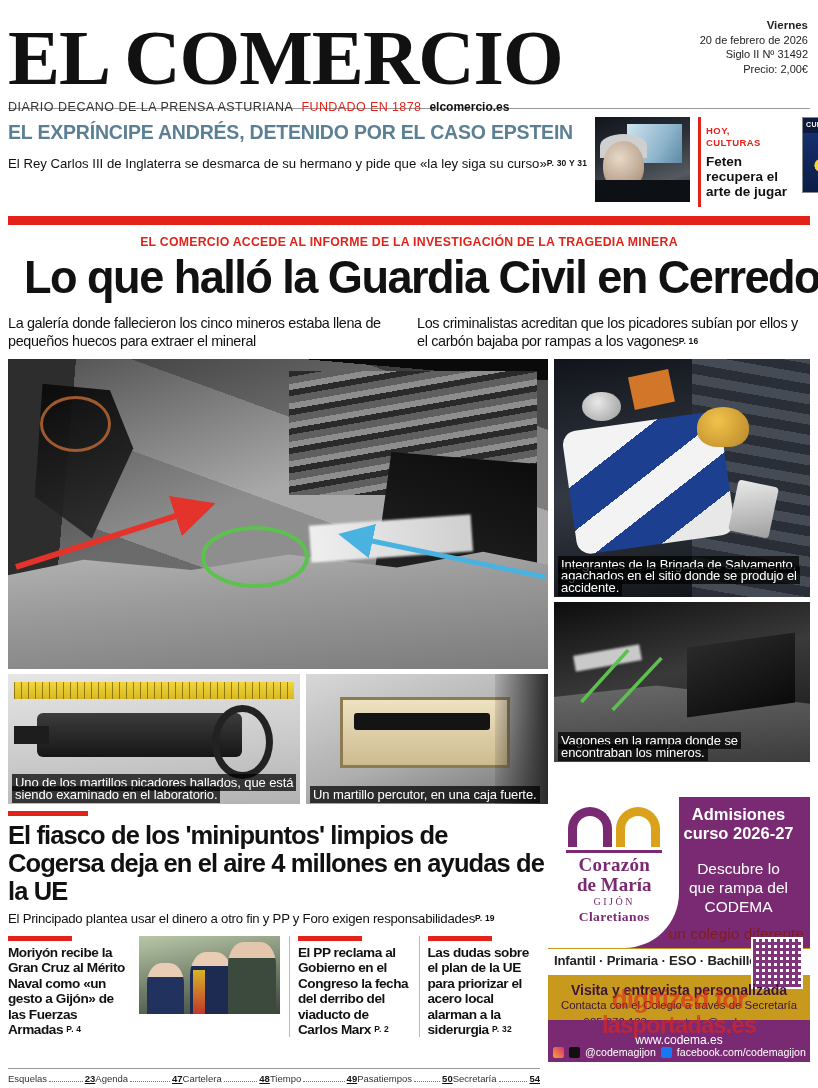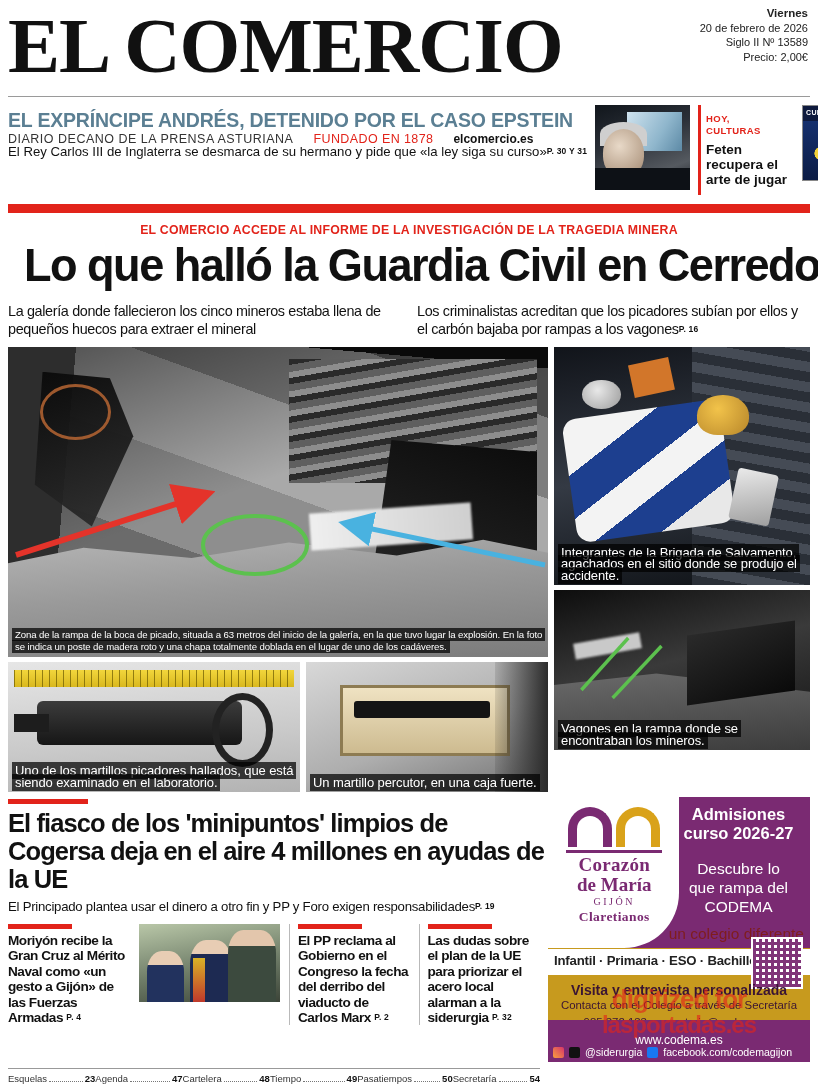--- a/index.html
+++ b/index.html
@@ -1,39 +1,39 @@
 <!DOCTYPE html>
 <html><head>
 <meta charset="utf-8">
 <style>
   html,body{margin:0;padding:0;}
   body{
     width:818px;height:1088px;background:#ffffff;
     font-family:"Liberation Sans", sans-serif;
     color:#1a1a1a;overflow:hidden;position:relative;
   }
-  .page{width:818px;height:1088px;position:relative;box-sizing:border-box;padding:0 8px;}
+  .page{width:818px;height:1088px;position:relative;box-sizing:border-box;padding:12px 8px;}
 
   
   .masthead{position:relative;height:92px;}
   .logo{
     font-family:"Liberation Serif", serif;
     font-weight:700;font-size:78px;line-height:84px;
     letter-spacing:-1px;color:#111;margin:0;padding-top:4px;
     white-space:nowrap;
   }
   .dateblock{
     position:absolute;right:2px;top:6px;text-align:right;
     font-size:11px;line-height:14.5px;color:#222;
   }
   .dateblock .dow{font-weight:700;font-size:11.5px;}
   .taglinerow{
-    display:flex;align-items:flex-end;gap:20px;
+    display:flex;align-items:flex-end;gap:8px;
     font-size:12.5px;letter-spacing:.5px;color:#333;
-    border-bottom:none;padding-bottom:2px;margin-top:44px;
+    border-bottom:none;padding-bottom:2px;
   }
   .tagline-red{color:#e2231a;letter-spacing:.4px;}
   .tagline-web{font-weight:700;letter-spacing:0;color:#111;font-size:12px;}
 
   .rule-thin{border-top:1px solid #9a9a9a;margin:4px 0 0 0;height:0;}
 
   
   .topzone{display:flex;gap:8px;margin-top:6px;height:96px;}
   .topmain{flex:1 1 auto;position:relative;}
   .toplead{
@@ -247,33 +247,33 @@
      font-weight:700;font-size:26px;line-height:26px;color:rgba(226,35,26,.62);
      letter-spacing:-1px;pointer-events:none;}
   .watermark .w2{font-size:24px;}
 
   
   .indexbar{position:absolute;left:8px;right:278px;bottom:4px;border-top:1px solid #999;padding-top:4px;
      display:flex;gap:0;justify-content:space-between;font-size:9.5px;color:#333;}
   .ixitem{display:flex;align-items:baseline;white-space:nowrap;}
   .ixname{}
   .ixdots{flex:1 1 auto;border-bottom:1px dotted #777;margin:0 2px 2px;min-width:26px;}
-  .ixnum{font-weight:700;color:#111;}
+  .ixnum{font-weight:700;color:#111;text-decoration:underline;}
 </style>
 </head>
 <body>
 
 <div class="page">
 
   <div class="masthead">
     <div class="logo">EL COMERCIO</div>
     <div class="dateblock">
       <div class="dow">Viernes</div>
       <div>20 de febrero de 2026</div>
-      <div>Siglo II Nº 13589</div>
+      <div>Siglo II Nº 31492</div>
       <div>Precio: 2,00€</div>
     </div>
     <div class="taglinerow">
       <span>DIARIO DECANO DE LA PRENSA ASTURIANA</span>
       <span class="tagline-red">FUNDADO EN 1878</span>
       <span class="tagline-web">elcomercio.es</span>
     </div>
   </div>
 
   <div class="rule-thin"></div>
@@ -337,23 +337,20 @@
               <polygon points="0 0, 7 3.5, 0 7" fill="#e4332a"></polygon>
             </marker>
             <marker id="arrBlue" markerWidth="7" markerHeight="7" refX="5" refY="3.5" orient="auto">
               <polygon points="0 0, 7 3.5, 0 7" fill="#49b2e0"></polygon>
             </marker>
           </defs>
           <line x1="8" y1="208" x2="196" y2="148" stroke="#e4332a" stroke-width="6" marker-end="url(#arrRed)"></line>
           <line x1="537" y1="218" x2="340" y2="177" stroke="#49b2e0" stroke-width="5" marker-end="url(#arrBlue)"></line>
           <ellipse cx="247" cy="198" rx="52" ry="29" fill="none" stroke="#5cc14e" stroke-width="4"></ellipse>
         </svg>
-        <div class="cap">
-          <span>Zona de la rampa de la boca de picado, situada a 63 metros del inicio de la galería, en la que tuvo lugar la explosión. En la foto se indica un poste de madera roto y una chapa totalmente doblada en el lugar de uno de los cadáveres.</span>
-        </div>
       </div>
 
       <div class="row2">
         <div class="photo photo-hammer">
           <div class="hm-bg"></div>
           <div class="hm-ruler"></div>
           <div class="hm-tool"></div>
           <div class="hm-head"></div>
           <div class="hm-tip"></div>
           <div class="cap small">
@@ -463,21 +460,21 @@
         <div class="qrgrid"></div>
       </div>
     <div class="ad-visit">Visita y entrevista personalizada</div>
     <div class="ad-contact">Contacta con el Colegio a través de Secretaría</div>
     <div class="ad-phone">985 372 133 - secretaria@codema.es</div>
     <div class="ad-bottombar"></div>
     <div class="ad-web">www.codema.es</div>
     <div class="ad-social">
       <span class="sq ig"></span>
       <span class="sq x"></span>
-      <span>@siderurgia</span>
+      <span>@codemagijon</span>
       <span class="sq fb"></span>
       <span>facebook.com/codemagijon</span>
     </div>
     <div class="watermark">
       <div>digitized for</div>
       <div class="w2">lasportadas.es</div>
     </div>
   </div>
 
   <div class="indexbar">

